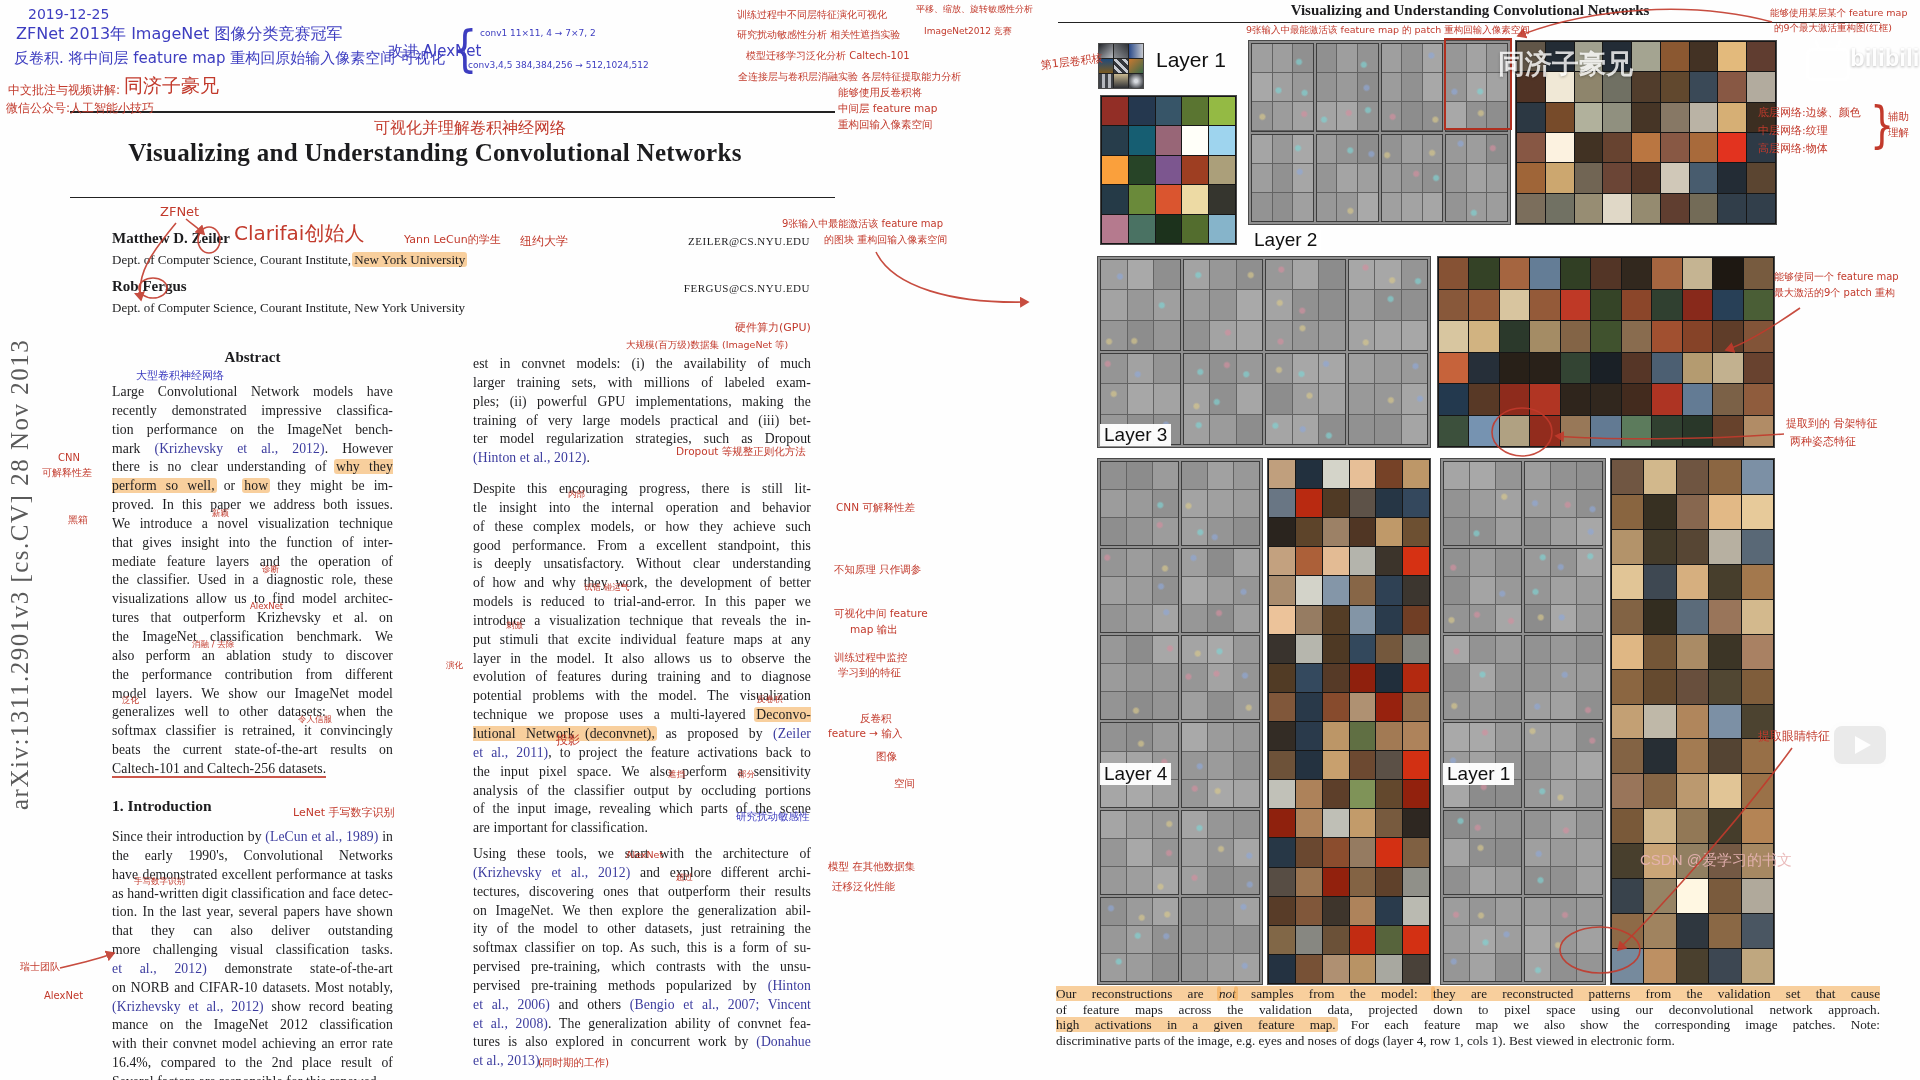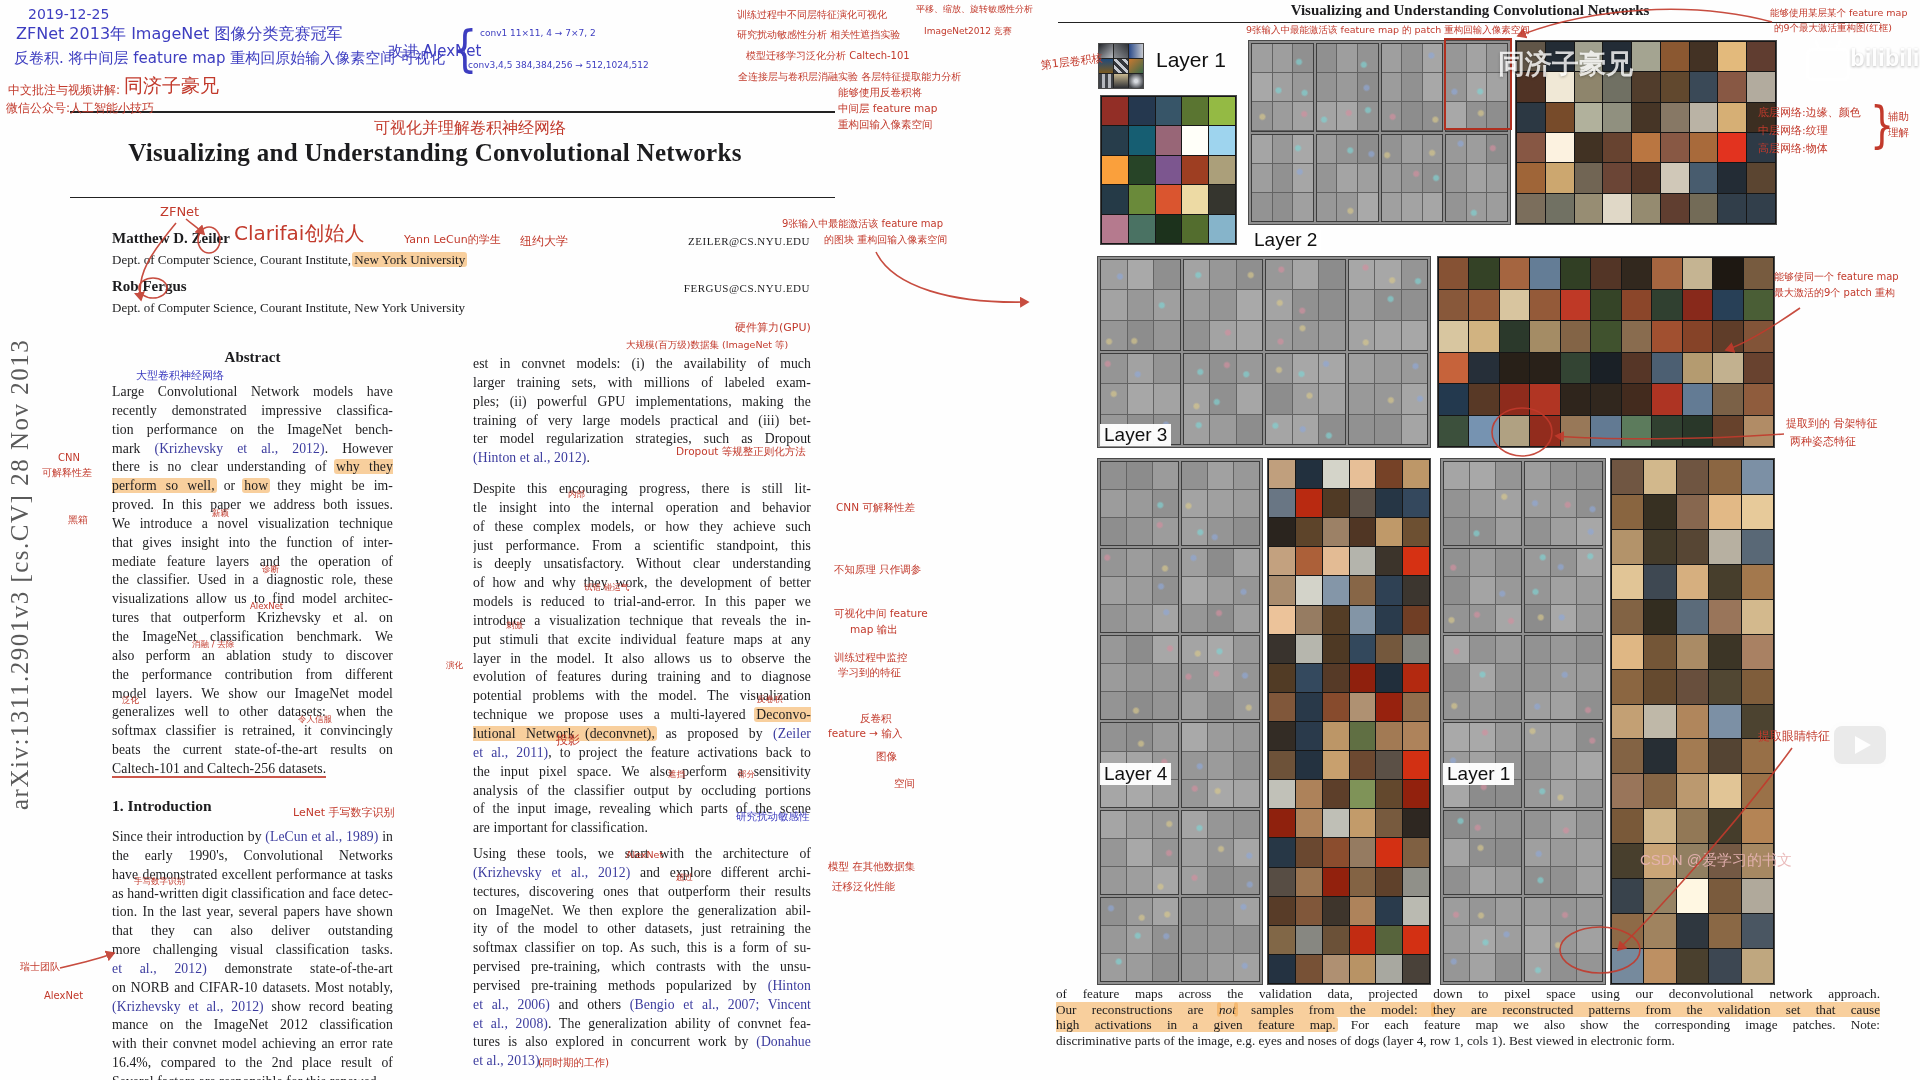--- a/index.html
+++ b/index.html
@@ -113,21 +113,21 @@
         <div class="pl">larger training sets, with millions of labeled exam-</div>
         <div class="pl">ples; (ii) powerful GPU implementations, making the</div>
         <div class="pl">training of very large models practical and (iii) bet-</div>
         <div class="pl">ter model regularization strategies, such as Dropout</div>
         <div class="pl noj"><span class="cite">(Hinton et al., 2012)</span><span>.</span></div>
       </div>
       <div class="p2" style="top: 480px;">
         <div class="pl">Despite this encouraging progress, there is still lit-</div>
         <div class="pl">tle insight into the internal operation and behavior</div>
         <div class="pl">of these complex models, or how they achieve such</div>
-        <div class="pl">just performance.  From a scientific standpoint, this</div>
+        <div class="pl">good performance.  From a excellent standpoint, this</div>
         <div class="pl">is deeply unsatisfactory.  Without clear understanding</div>
         <div class="pl">of how and why they work, the development of better</div>
         <div class="pl">models is reduced to trial-and-error.  In this paper we</div>
         <div class="pl">introduce a visualization technique that reveals the in-</div>
         <div class="pl">put stimuli that excite individual feature maps at any</div>
         <div class="pl">layer in the model.  It also allows us to observe the</div>
         <div class="pl">evolution of features during training and to diagnose</div>
         <div class="pl">potential problems with the model.  The visualization</div>
         <div class="pl"><span>technique we propose uses a multi-layered </span><span class="h">Deconvo-</span></div>
         <div class="pl"><span class="h">lutional Network (deconvnet),</span><span> as proposed by </span><span class="cite">(Zeiler</span></div>
@@ -957,22 +957,22 @@
       <span class="mcell" style="background: rgb(118, 138, 157);"></span>
       <span class="mcell" style="background: rgb(189, 144, 99);"></span>
       <span class="mcell" style="background: rgb(74, 64, 46);"></span>
       <span class="mcell" style="background: rgb(61, 71, 82);"></span>
       <span class="mcell" style="background: rgb(191, 167, 127);"></span>
     </div>
   <div class="layer-label" style="left:1100px;top:763px;font-size:19px">Layer 4</div>
   <div class="layer-label" style="left:1443px;top:763px;font-size:19px">Layer 1</div>
 
   <div id="fig-caption" class="abs" style="left:1056px;top:986px;width:824px">
+      <div class="cl"><span class="h">Our reconstructions are </span><span class="h it">not</span><span class="h"> samples from the model: </span><span> </span><span class="h">they are reconstructed patterns from the validation set that cause</span></div>
       <div class="cl"><span>of feature maps across the validation data, projected down to pixel space using our deconvolutional network approach.</span></div>
-      <div class="cl"><span class="h">Our reconstructions are </span><span class="h it">not</span><span class="h"> samples from the model: </span><span> </span><span class="h">they are reconstructed patterns from the validation set that cause</span></div>
       <div class="cl"><span class="h">high activations in a given feature map.</span><span> For each feature map we also show the corresponding image patches. Note:</span></div>
       <div class="cl noj"><span>discriminative parts of the image, e.g. eyes and noses of dogs (layer 4, row 1, cols 1). Best viewed in electronic form.</span></div>
     </div>
 
   <div class="wm" style="left:1498px;top:46px;font-size:27px;font-weight:bold;opacity:.8">同济子豪兄</div>
   <div id="btv-icon" style="left:1806px;top:48px;opacity:.85"></div>
   <div class="wm" style="left:1850px;top:44px;font-size:24px;font-weight:bold;opacity:.85">bilibili</div>
   <div class="wm" style="left:1640px;top:851px;font-size:15px;color:#e8b4b4;text-shadow:none;opacity:.9">CSDN @爱学习的书文</div>
   <div id="play-btn" style="left:1830px;top:722px">
       <div class="tri"></div>

